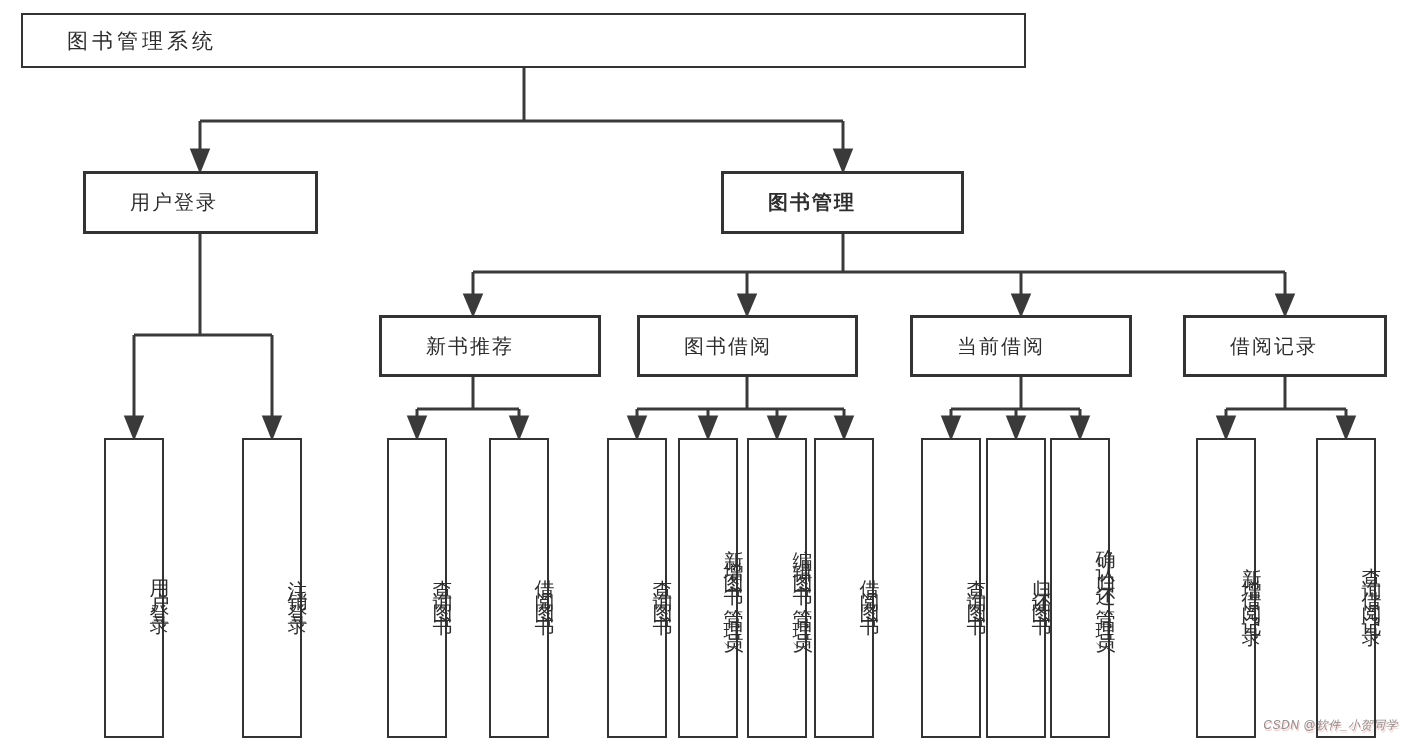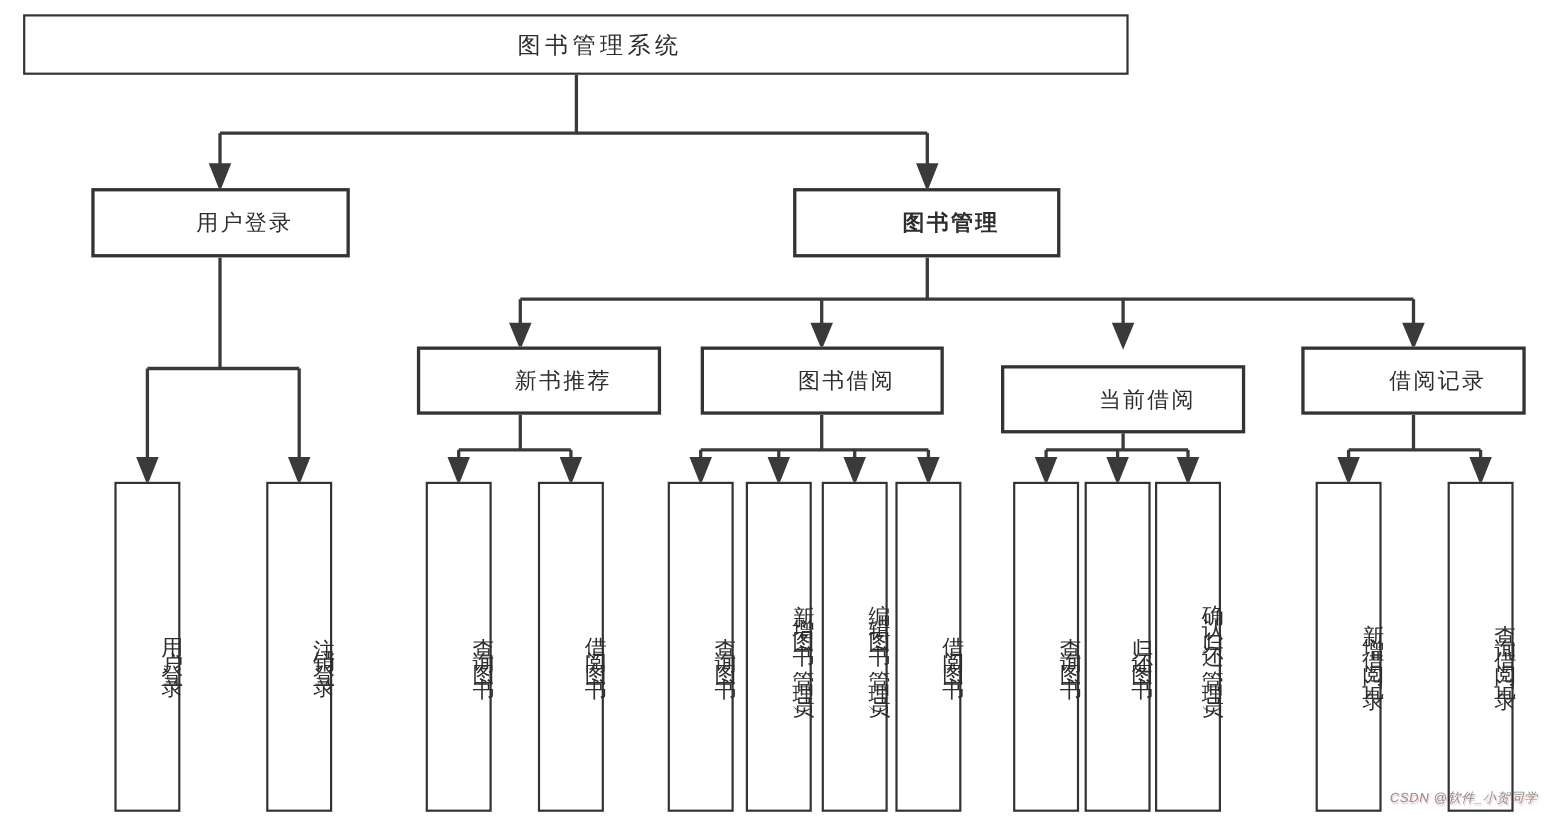--- a/index.html
+++ b/index.html
@@ -13,21 +13,20 @@
   }
   #wires { position: absolute; left: 0; top: 0; }
   .box {
     position: absolute;
     box-sizing: border-box;
     background: #ffffff;
     border: 2px solid #333333;
     color: #2d2d2d;
     display: flex;
     align-items: center;
-    justify-content: center;
     text-align: center;
     z-index: 2;
     padding-left: 44px;
   }
   .box-l1 {
     left: 21px; top: 13px; width: 1005px; height: 55px;
     font-size: 21px; letter-spacing: 4px;
   }
   .box-l2, .box-l3 { border-width: 3px; font-size: 20px; letter-spacing: 2px; }
   .leaf {
@@ -149,21 +148,21 @@
   <div class="box box-l2" style="left:721px; top:171px; width:243px; height:63px;font-weight:bold;">
     <span>图书管理</span>
   </div>
 
   <div class="box box-l3" style="left:379px; top:315px; width:222px; height:62px;">
     <span>新书推荐</span>
   </div>
   <div class="box box-l3" style="left:637px; top:315px; width:221px; height:62px;font-family:Liberation Serif, serif;">
     <span>图书借阅</span>
   </div>
-  <div class="box box-l3" style="left:910px; top:315px; width:222px; height:62px;margin-top:17px;">
+  <div class="box box-l3" style="left:910px; top:315px; width:222px; height:62px;">
     <span>当前借阅</span>
   </div>
   <div class="box box-l3" style="left:1183px; top:315px; width:204px; height:62px;">
     <span>借阅记录</span>
   </div>
 
   <div class="box leaf" style="left:104px;">
     <span class="vtext">用户登录</span>
   </div>
   <div class="box leaf" style="left:242px;">

